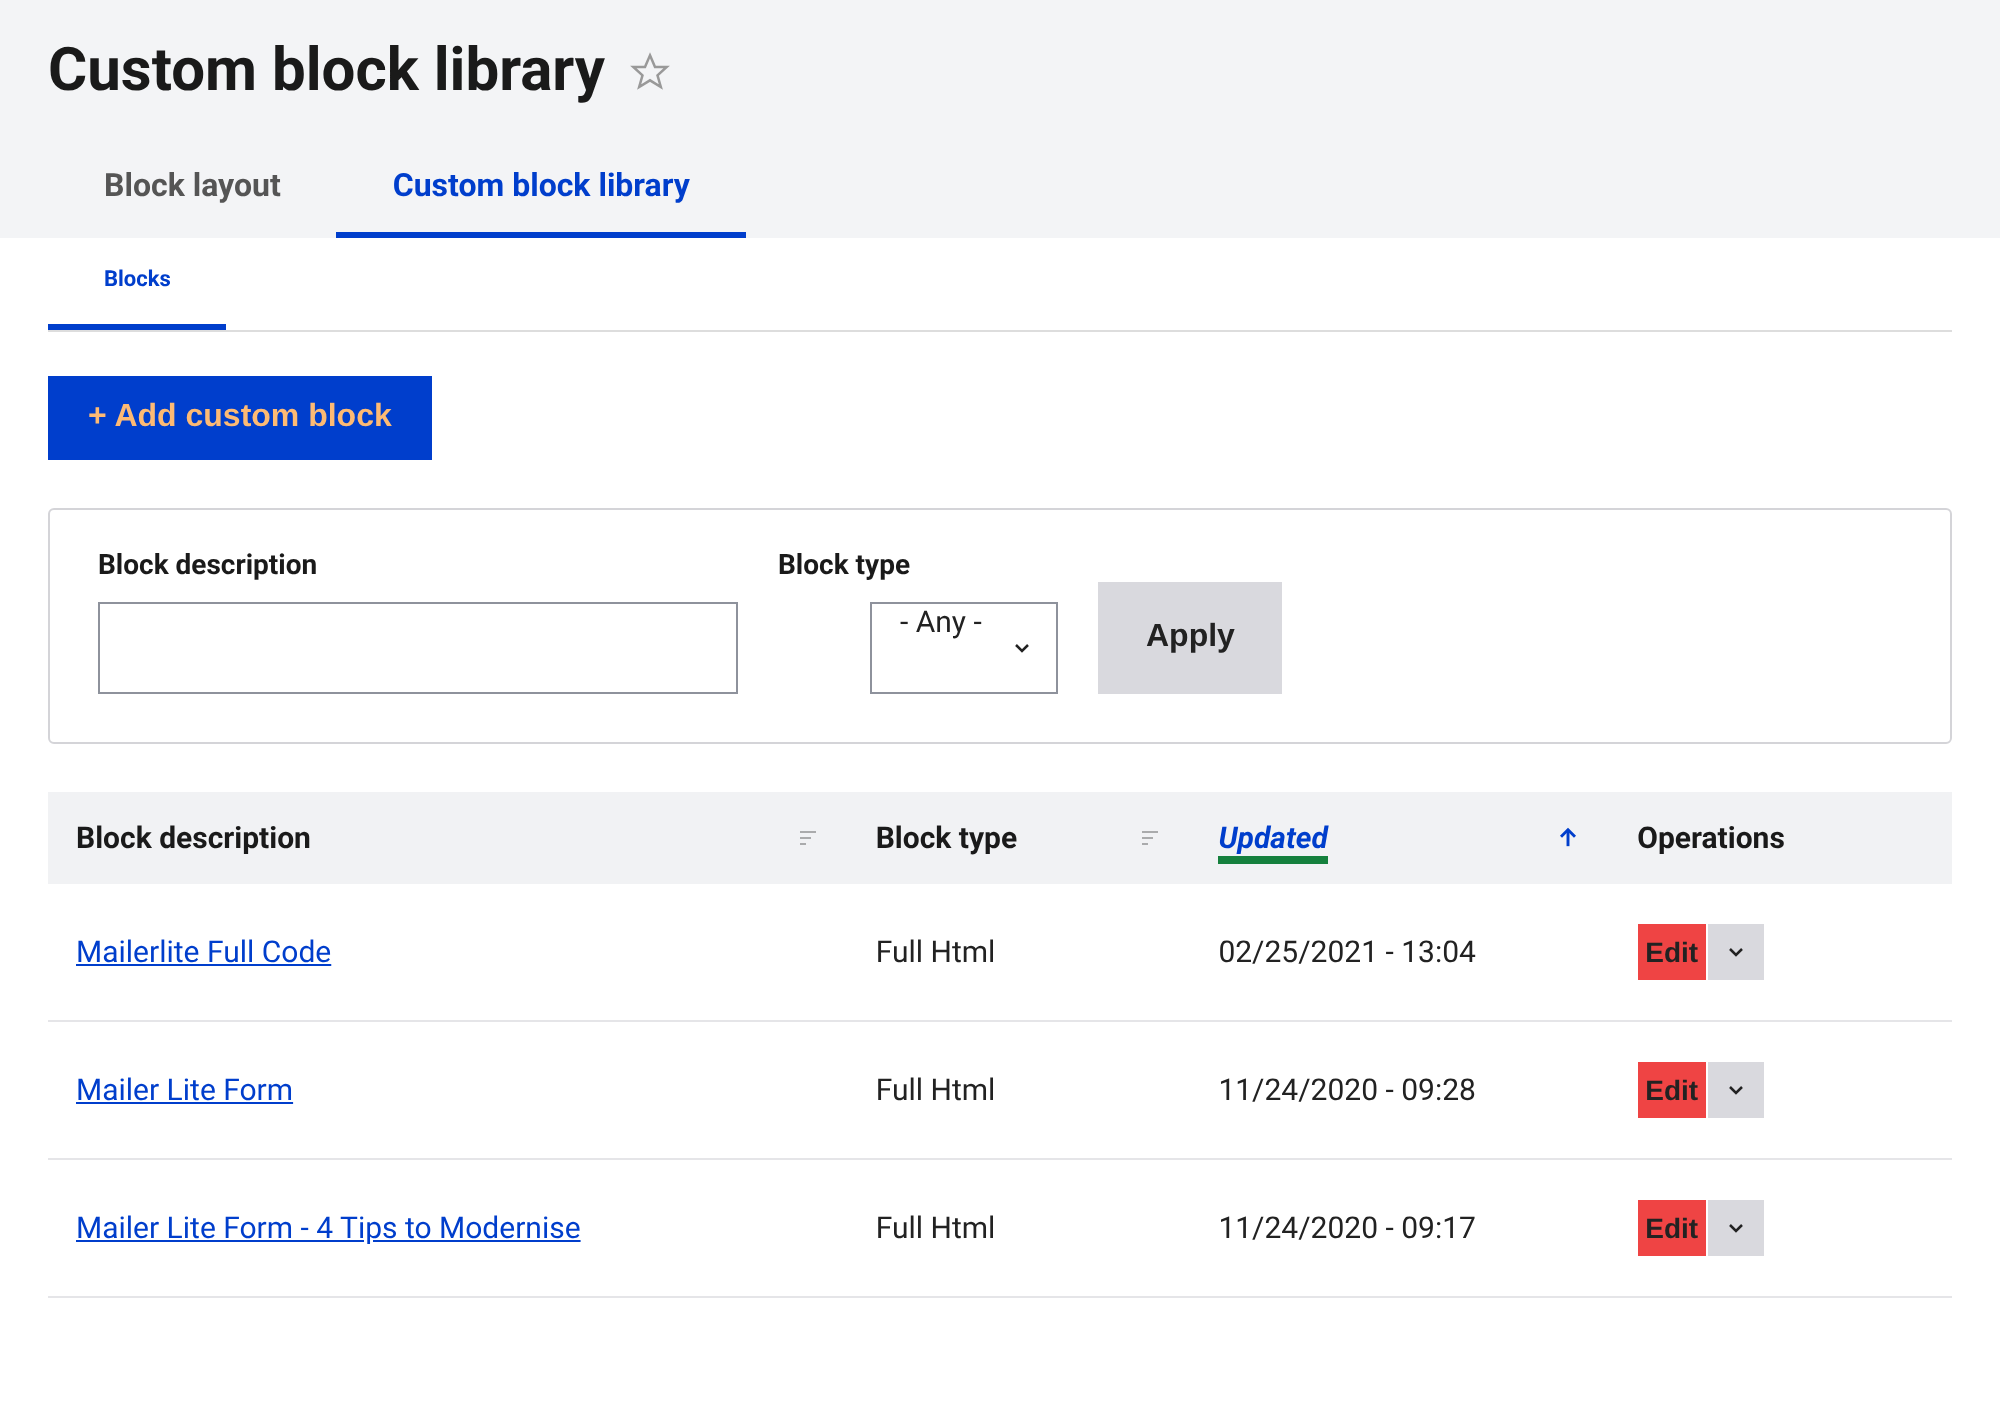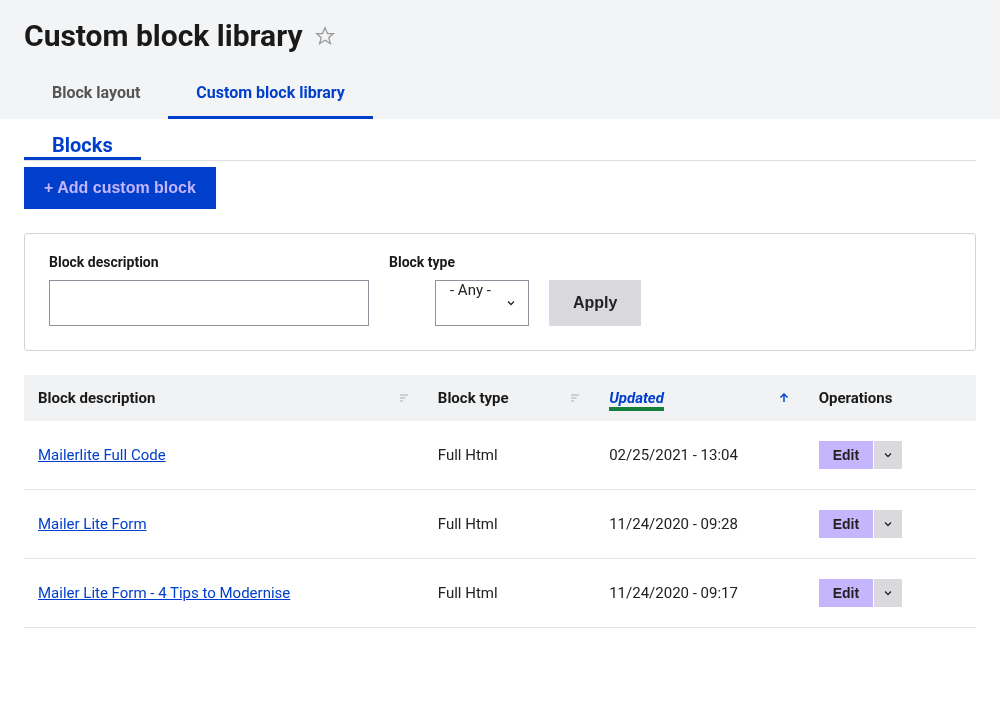--- a/index.html
+++ b/index.html
@@ -52,22 +52,22 @@
       border-bottom-color: #003ecc;
     }
     .main {
       padding: 0 24px 24px 24px;
     }
     .secondary-tabs {
       display: flex;
       border-bottom: 1px solid #ddd;
     }
     .secondary-tab {
-      padding: 14px 28px 0 28px;
-      font-size: 20px;
+      padding: 14px 28px 16px 28px;
+      font-size: 11px;
       font-weight: 700;
       color: #555;
       cursor: pointer;
       border-bottom: 3px solid transparent;
     }
     .secondary-tab.active {
       color: #003ecc;
       border-bottom-color: #003ecc;
     }
     .description {
@@ -75,23 +75,23 @@
       font-size: 16px;
       line-height: 1.6;
       color: #222;
     }
     .description a {
       color: #003ecc;
       text-decoration: underline;
     }
     .add-button {
       display: inline-block;
-      margin-top: 6px;
+      margin-top: 22px;
       background: #003ecc;
-      color: #c4b5fd;
+      color: #fdba74;
       font-size: 16px;
       font-weight: 700;
       padding: 12px 20px;
       border: none;
       cursor: pointer;
     }
     .filter-box {
       margin-top: 24px;
       border: 1px solid #d4d4d8;
       border-radius: 3px;
@@ -133,21 +133,21 @@
       cursor: pointer;
     }
     .select-chevron {
       position: absolute;
       right: 12px;
       top: 50%;
       transform: translateY(-50%);
       pointer-events: none;
     }
     .apply-button {
-      height: 46px;
+      height: 56px;
       padding: 0 24px;
       background: #d9d9de;
       border: none;
       font-size: 16px;
       font-weight: 700;
       color: #222;
       cursor: pointer;
     }
     .table {
       margin-top: 24px;
@@ -199,23 +199,23 @@
     }
     .row-link {
       color: #003ecc;
       text-decoration: underline;
     }
     .ops-button {
       display: inline-flex;
       align-items: stretch;
     }
     .ops-edit {
-      background: #c4b5fd;
+      background: #ef4444;
       border: none;
-      padding: 6px 14px;
+      padding: 6px 4px;
       font-size: 14px;
       font-weight: 700;
       cursor: pointer;
       color: #222;
     }
     .ops-toggle {
       background: #d9d9de;
       border: none;
       border-left: 1px solid #fff;
       padding: 6px 8px;

